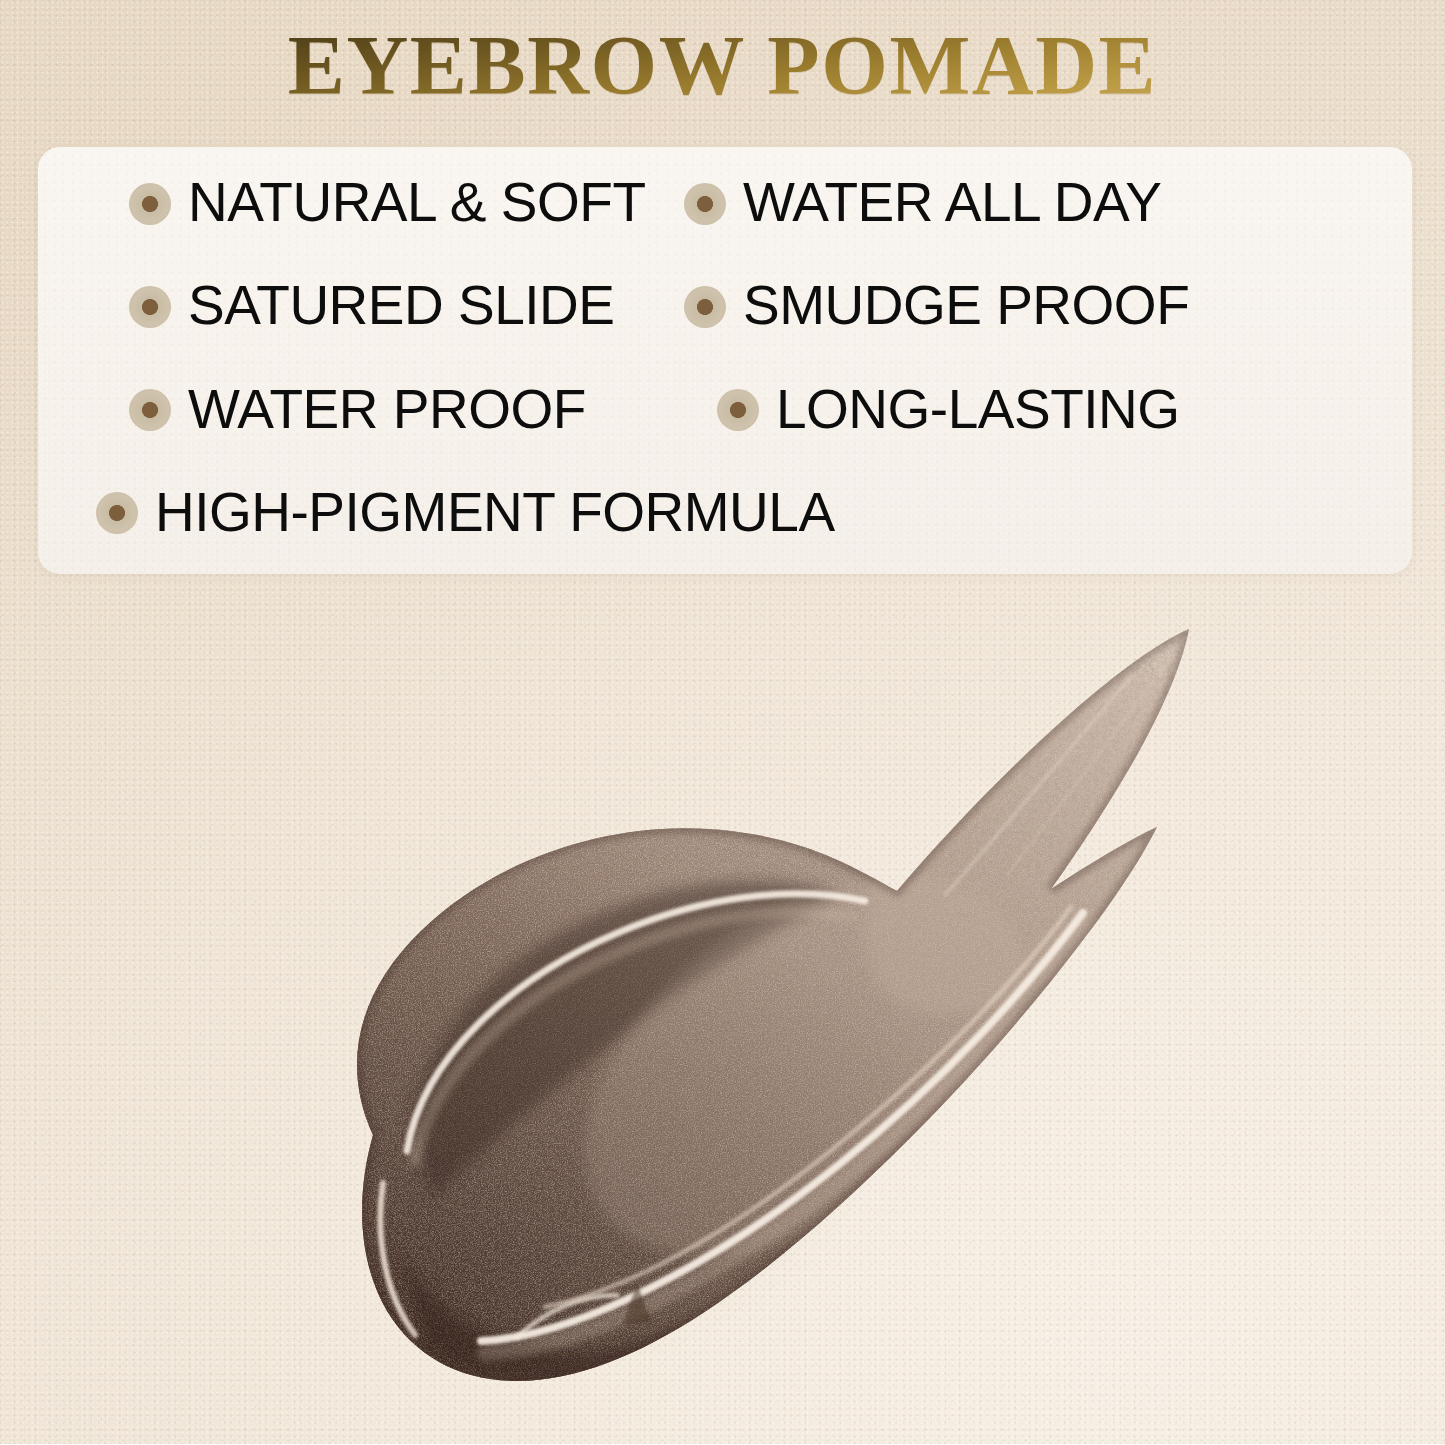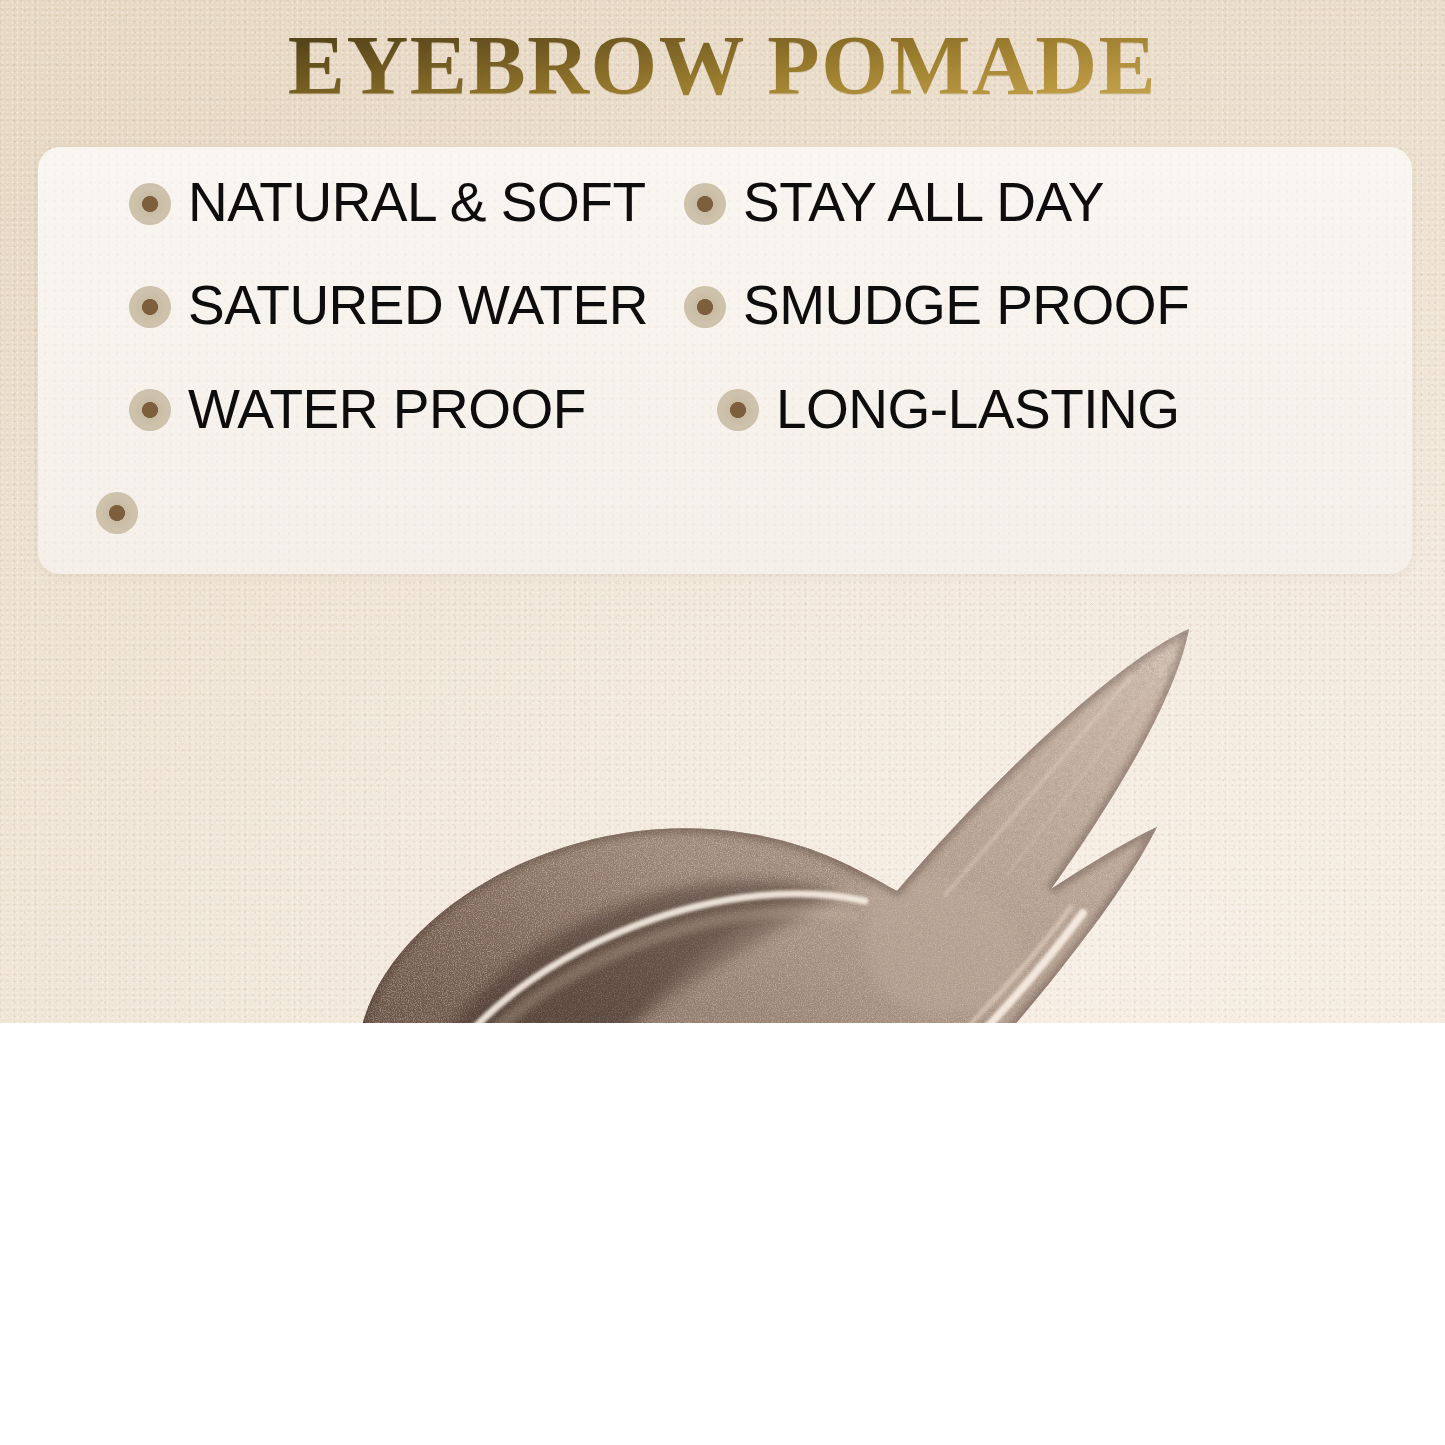--- a/index.html
+++ b/index.html
@@ -3,21 +3,21 @@
 <meta charset="utf-8">
 <style>
   html, body {
     margin: 0;
     padding: 0;
     background: #ffffff;
   }
   #stage {
     position: relative;
     width: 1445px;
-    height: 1023px;
+    height: 1444px;
     overflow: hidden;
     font-family: "Liberation Sans", sans-serif;
     background-color: #fdba74;
   }
 
   
   .bg-base {
     position: absolute;
     inset: 0;
     background:
@@ -179,46 +179,47 @@
 
     <div class="features">
 
       <div class="feature col-left">
         <span class="bullet"></span>
         <span class="feature-label">NATURAL &amp; SOFT</span>
       </div>
 
       <div class="feature col-right">
         <span class="bullet"></span>
-        <span class="feature-label">STAY ALL DAY</span>
+        <span class="feature-label">WATER ALL DAY</span>
       </div>
 
       <div class="feature col-left">
         <span class="bullet"></span>
-        <span class="feature-label">SATURED WATER</span>
+        <span class="feature-label">SATURED SLIDE</span>
       </div>
 
 
       <div class="feature col-right">
         <span class="bullet"></span>
         <span class="feature-label">SMUDGE PROOF</span>
       </div>
 
       <div class="feature col-left">
         <span class="bullet"></span>
         <span class="feature-label">WATER PROOF</span>
       </div>
 
       <div class="feature col-left">
         <span class="bullet"></span>
         <span class="feature-label">LONG-LASTING</span>
       </div>
 
       <div class="feature col-right">
         <span class="bullet"></span>
+        <span class="feature-label">HIGH-PIGMENT FORMULA</span>
       </div>
 
     </div>
   </div>
 
   <div class="swatch-wrap">
     <div class="swatch-shadow"></div>
 
     <svg class="swatch" viewBox="0 0 1020 840" preserveAspectRatio="none">
       <defs>

